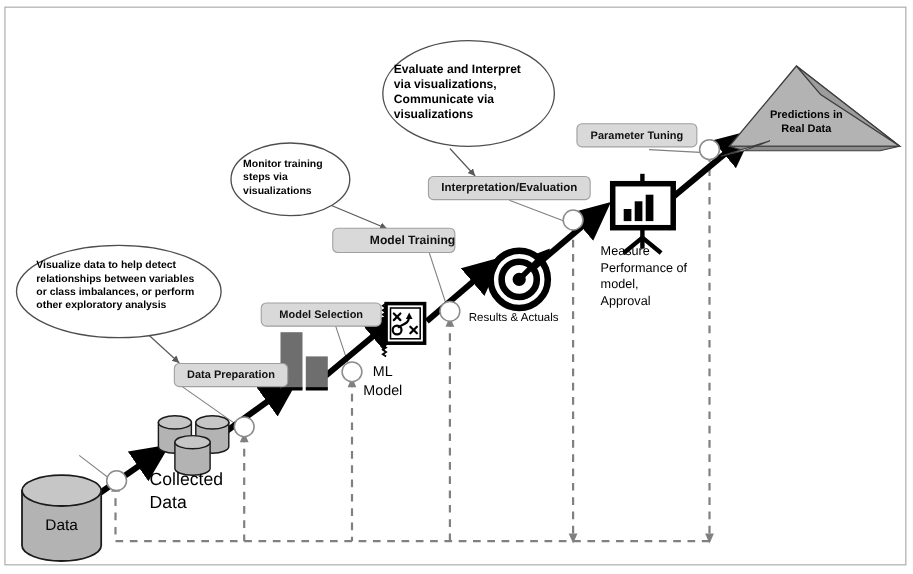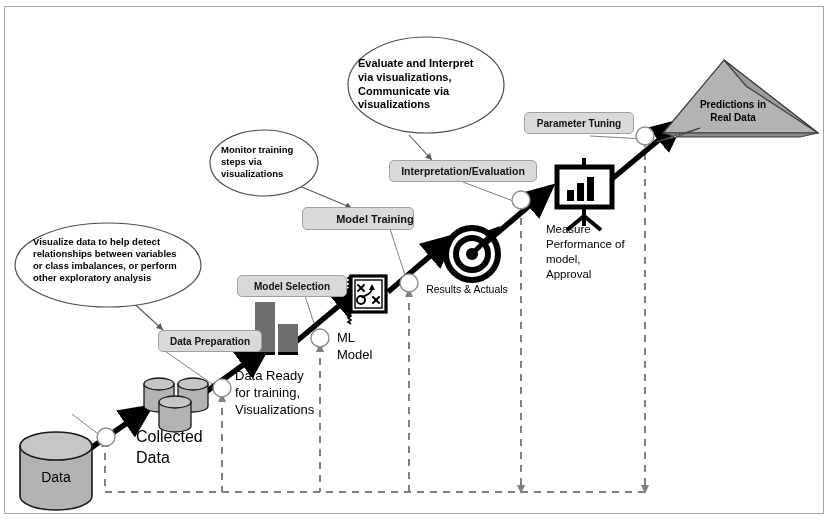--- a/index.html
+++ b/index.html
@@ -176,23 +176,20 @@
   </svg>
   <div class="stage-txt" style="left:136px;top:427px;width:90px;font-size:16px;">Collected
 Data</div>
 
   <svg class="layer">
     <rect x="255" y="302" width="20" height="52" fill="#6e6e6e"></rect>
     <rect x="255" y="352" width="20" height="3" fill="#000000"></rect>
     <rect x="278" y="324" width="20" height="30" fill="#6e6e6e"></rect>
     <rect x="278" y="352" width="20" height="3" fill="#000000"></rect>
   </svg>
-  <div class="stage-txt" style="left:235px;top:368px;width:95px;font-size:13px;">Data Ready
-for training,
-Visualizations</div>
 
   <svg class="layer">
     <g transform="translate(349,274)">
 
       <path d="M2,2 l-3,2 l3,2 l-3,2 l3,2 l-3,2 l3,2 l-3,2 l3,2 l-3,2 l3,2 l-3,2 l3,2 l-3,2 l3,2 l-3,2 l3,2 l-3,2 l3,2 l-3,2 l3,2 l-3,2 l3,2 l-3,2 l3,2" fill="none" stroke="#000000" stroke-width="1.6"></path>
       <rect x="2" y="2" width="35" height="36" fill="#ffffff" stroke="#000000" stroke-width="3.2"></rect>
       <rect x="6" y="6" width="27" height="28" fill="#ffffff" stroke="#000000" stroke-width="1.4"></rect>
 
       <g stroke="#000000" stroke-width="2" stroke-linecap="round">
         <line x1="9" y1="11" x2="15" y2="17"></line>
@@ -201,21 +198,21 @@
         <line x1="24" y1="23" x2="30" y2="29"></line>
           <line x1="30" y1="23" x2="24" y2="29"></line>
       </g>
 
       <circle cx="12" cy="26" r="4" fill="none" stroke="#000000" stroke-width="2"></circle>
 
       <path d="M13,24 C16,20 22,22 23,14" fill="none" stroke="#000000" stroke-width="2"></path>
       <polygon points="23,10 20,16 26,16" fill="#000000"></polygon>
     </g>
   </svg>
-  <div class="stage-txt" style="left:337px;top:330px;width:60px;font-size:13px;">ML
+  <div class="stage-txt" style="left:318px;top:330px;width:60px;font-size:13px;text-align:center;">ML
 Model</div>
 
   <svg class="layer">
     <g transform="translate(444,226)">
       <circle cx="28" cy="28" r="26" fill="none" stroke="#000000" stroke-width="6"></circle>
       <circle cx="28" cy="28" r="16" fill="none" stroke="#000000" stroke-width="6"></circle>
       <circle cx="28" cy="28" r="6" fill="#000000"></circle>
       <line x1="28" y1="28" x2="52" y2="4" stroke="#000000" stroke-width="5"></line>
       <polygon points="56,0 40,6 50,16" fill="#000000"></polygon>
     </g>

